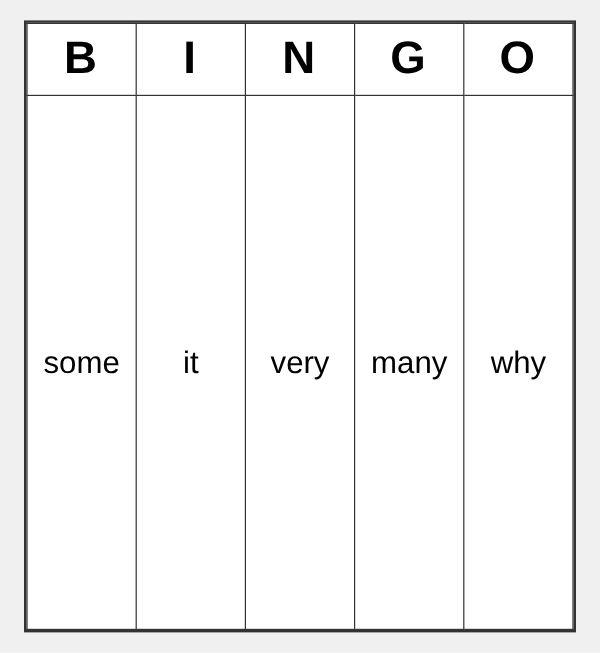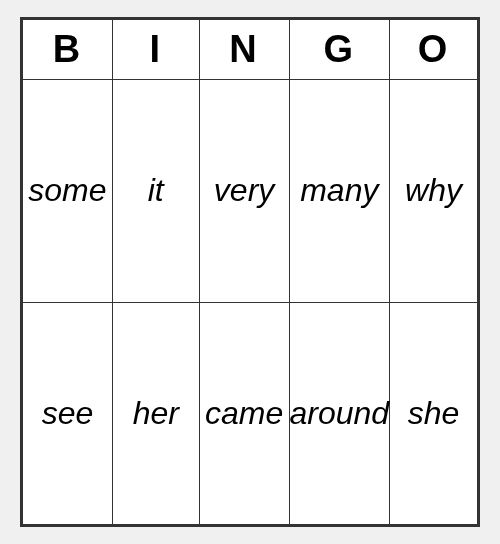--- a/index.html
+++ b/index.html
@@ -40,23 +40,22 @@
     }
 
     .header-row th {
       font-size: 38px;
       font-weight: bold;
       height: 60px;
       letter-spacing: 2px;
     }
 
     .content-row td {
-      font-size: 32px;
+      font-size: 26px;
       height: 88px;
-      font-style: italic;
     }
 
     .free-space {
       font-size: 20px;
       font-weight: normal;
     }
 
     .small-text {
       font-size: 20px;
     }
@@ -76,22 +75,15 @@
       </tr>
     </thead>
     <tbody>
       <tr class="content-row">
         <td>some</td>
         <td>it</td>
         <td>very</td>
         <td>many</td>
         <td>why</td>
       </tr>
-      <tr class="content-row">
-        <td>see</td>
-        <td>her</td>
-        <td>came</td>
-        <td class="small-text">around</td>
-        <td>she</td>
-      </tr>
     </tbody>
   </table>
 </div>
 
 </body></html>

